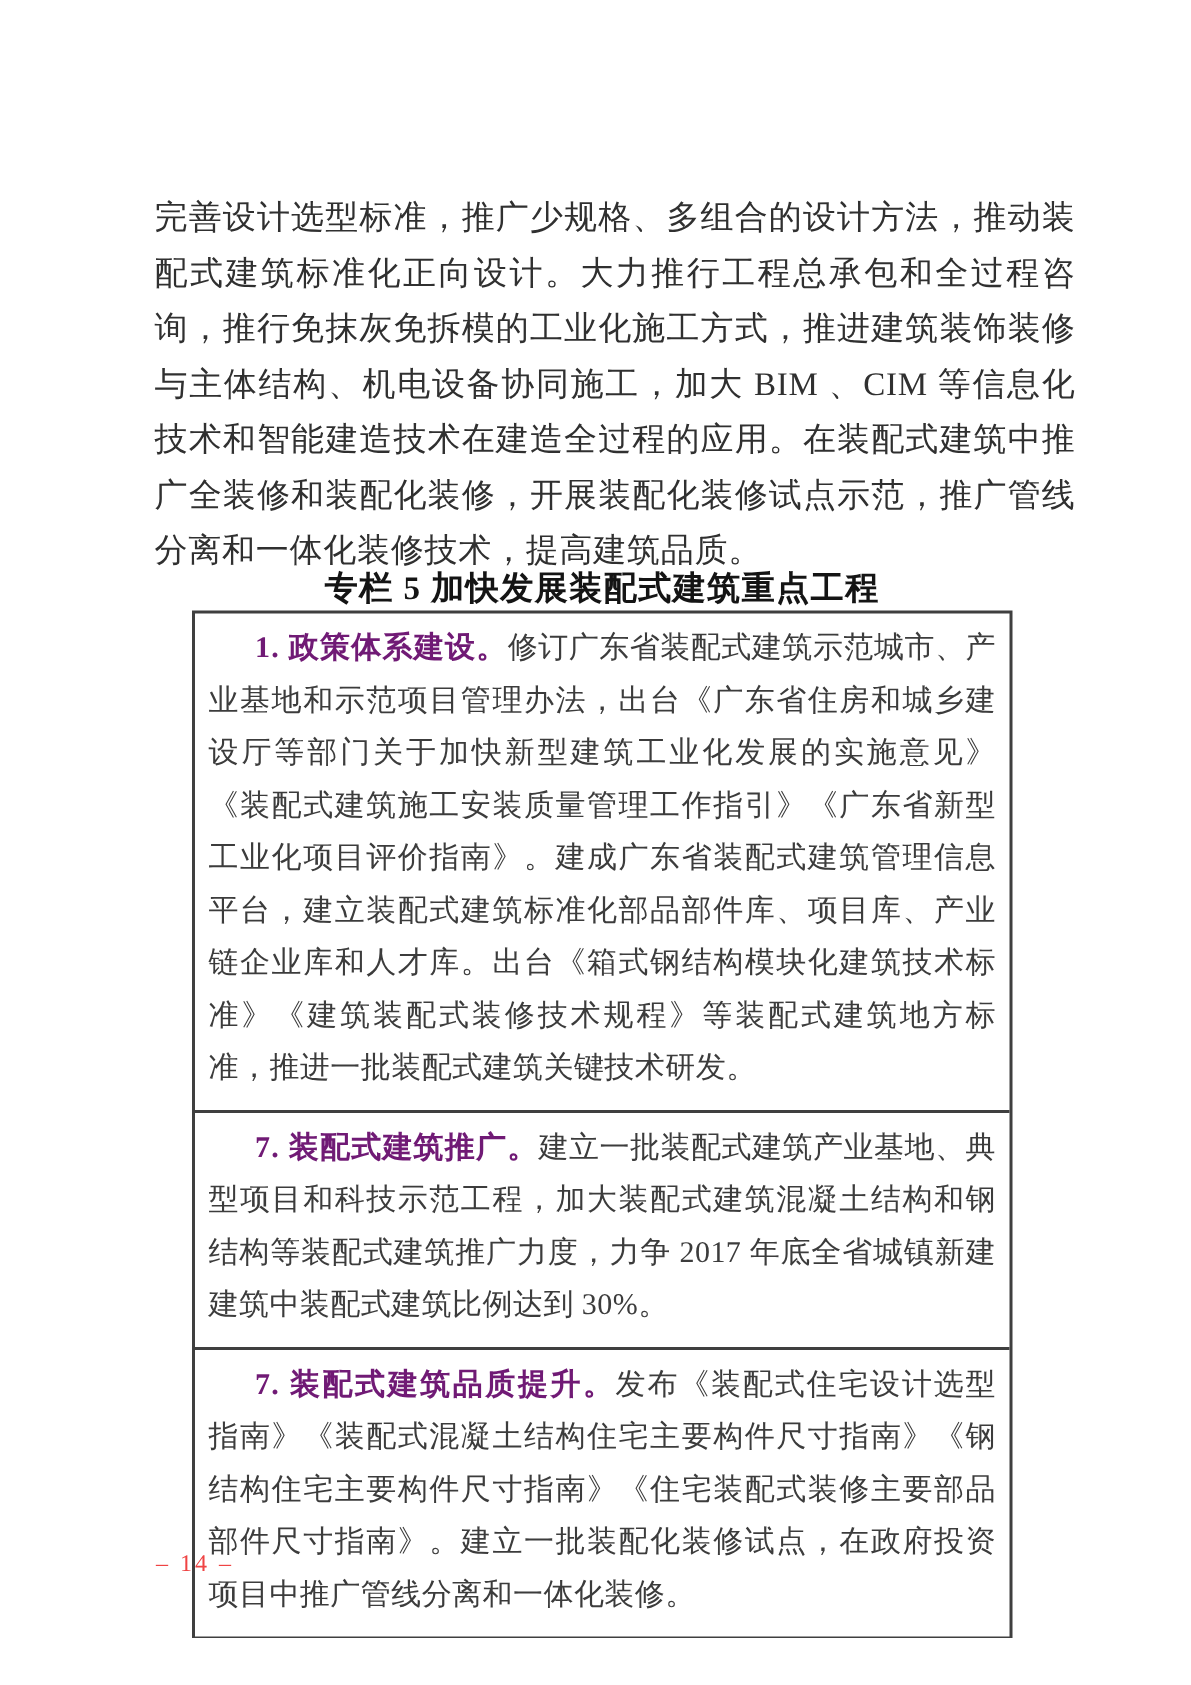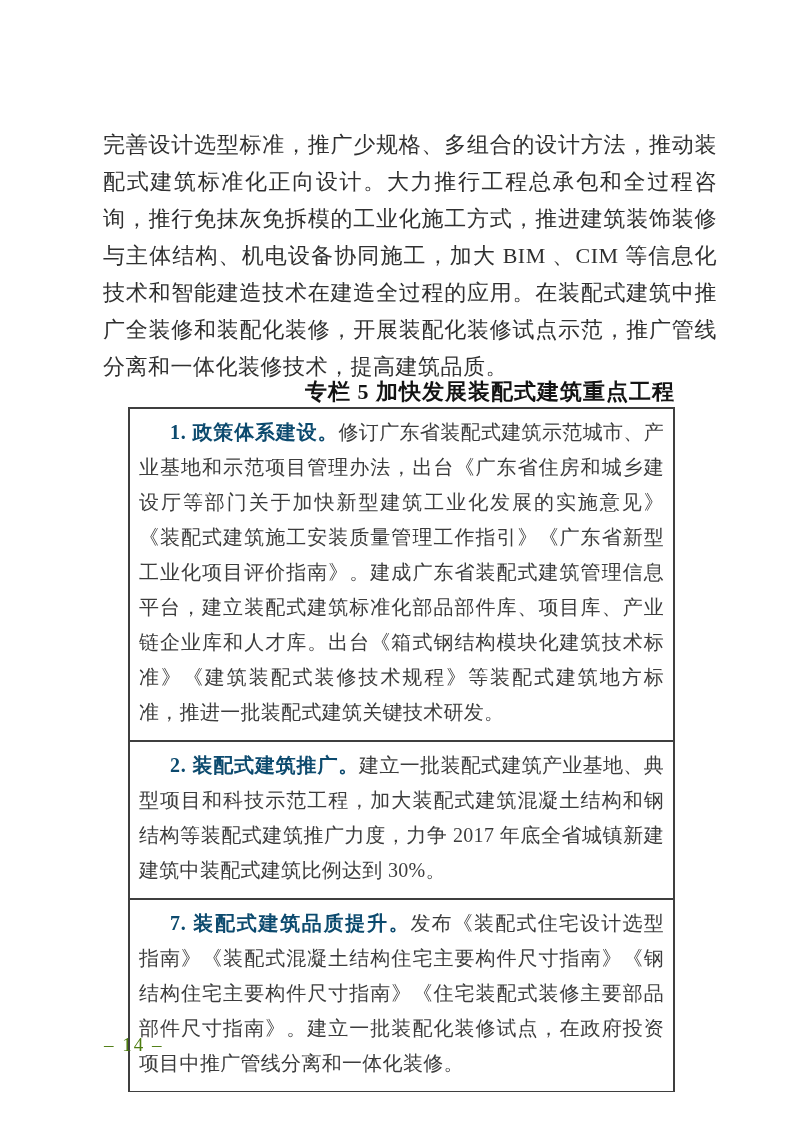--- a/index.html
+++ b/index.html
@@ -25,21 +25,21 @@
     line-height: 37px;
     text-align: justify;
     color: #303030;
     letter-spacing: 0.5px;
   }
   .panel-title {
     position: absolute;
     left: 128px;
     top: 377px;
     width: 547px;
-    text-align: right;
+    text-align: center;
     font-size: 22px;
     font-weight: bold;
     color: #141414;
     letter-spacing: 1px;
     white-space: nowrap;
   }
   .panel {
     position: absolute;
     left: 128px;
     top: 407px;
@@ -57,49 +57,49 @@
     letter-spacing: 0.3px;
   }
   .cell + .cell {
     border-top: 2px solid #3f3f3f;
   }
   .cell p {
     margin: 0;
     text-indent: 31px;
   }
   .cell b {
-    color: #0c4a6e;
+    color: #701a75;
     letter-spacing: 0.8px;
   }
   .page-number {
     position: absolute;
     left: 104px;
     top: 1034px;
-    font-size: 19px;
-    color: #4d7c0f;
+    font-size: 16px;
+    color: #ef4444;
     letter-spacing: 2px;
   }
 </style>
 </head>
 <body>
 
 <div class="page">
 
   <p class="intro">完善设计选型标准，推广少规格、多组合的设计方法，推动装配式建筑标准化正向设计。大力推行工程总承包和全过程咨询，推行免抹灰免拆模的工业化施工方式，推进建筑装饰装修与主体结构、机电设备协同施工，加大 BIM 、CIM 等信息化技术和智能建造技术在建造全过程的应用。在装配式建筑中推广全装修和装配化装修，开展装配化装修试点示范，推广管线分离和一体化装修技术，提高建筑品质。</p>
 
   <div class="panel-title">专栏 5 加快发展装配式建筑重点工程</div>
 
   <div class="panel">
 
     <div class="cell">
       <p><b>1. 政策体系建设。</b><span>修订广东省装配式建筑示范城市、产业基地和示范项目管理办法，出台《广东省住房和城乡建设厅等部门关于加快新型建筑工业化发展的实施意见》《装配式建筑施工安装质量管理工作指引》《广东省新型工业化项目评价指南》。建成广东省装配式建筑管理信息平台，建立装配式建筑标准化部品部件库、项目库、产业链企业库和人才库。出台《箱式钢结构模块化建筑技术标准》《建筑装配式装修技术规程》等装配式建筑地方标准，推进一批装配式建筑关键技术研发。</span></p>
     </div>
 
     <div class="cell">
-      <p><b>2. 装配式建筑推广。</b><span>建立一批装配式建筑产业基地、典型项目和科技示范工程，加大装配式建筑混凝土结构和钢结构等装配式建筑推广力度，力争 2017 年底全省城镇新建建筑中装配式建筑比例达到 30%。</span></p>
+      <p><b>7. 装配式建筑推广。</b><span>建立一批装配式建筑产业基地、典型项目和科技示范工程，加大装配式建筑混凝土结构和钢结构等装配式建筑推广力度，力争 2017 年底全省城镇新建建筑中装配式建筑比例达到 30%。</span></p>
     </div>
 
     <div class="cell">
       <p><b>7. 装配式建筑品质提升。</b><span>发布《装配式住宅设计选型指南》《装配式混凝土结构住宅主要构件尺寸指南》《钢结构住宅主要构件尺寸指南》《住宅装配式装修主要部品部件尺寸指南》。建立一批装配化装修试点，在政府投资项目中推广管线分离和一体化装修。</span></p>
     </div>
 
   </div>
 
   <div class="page-number">– 14 –</div>
 

